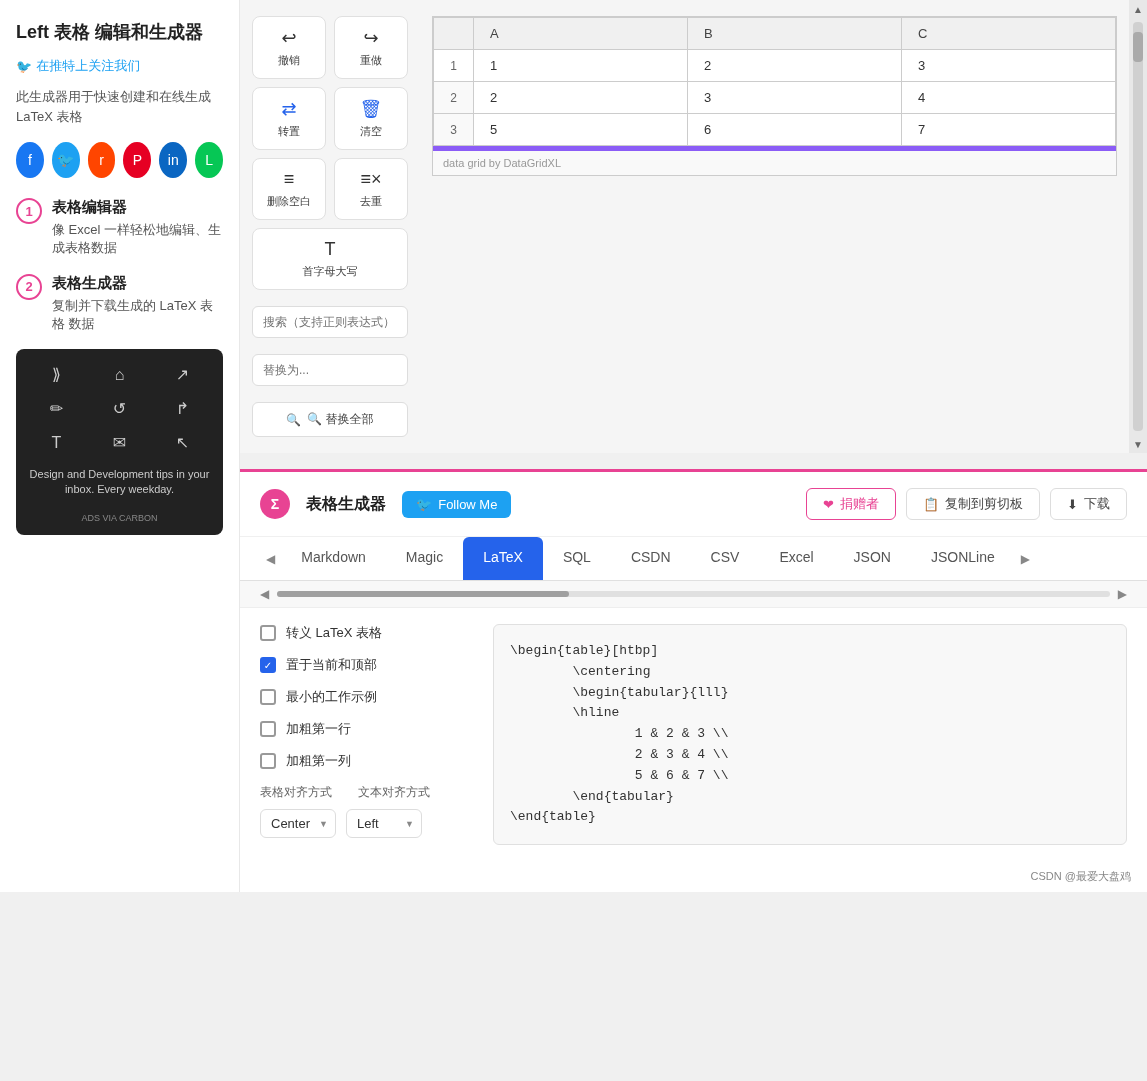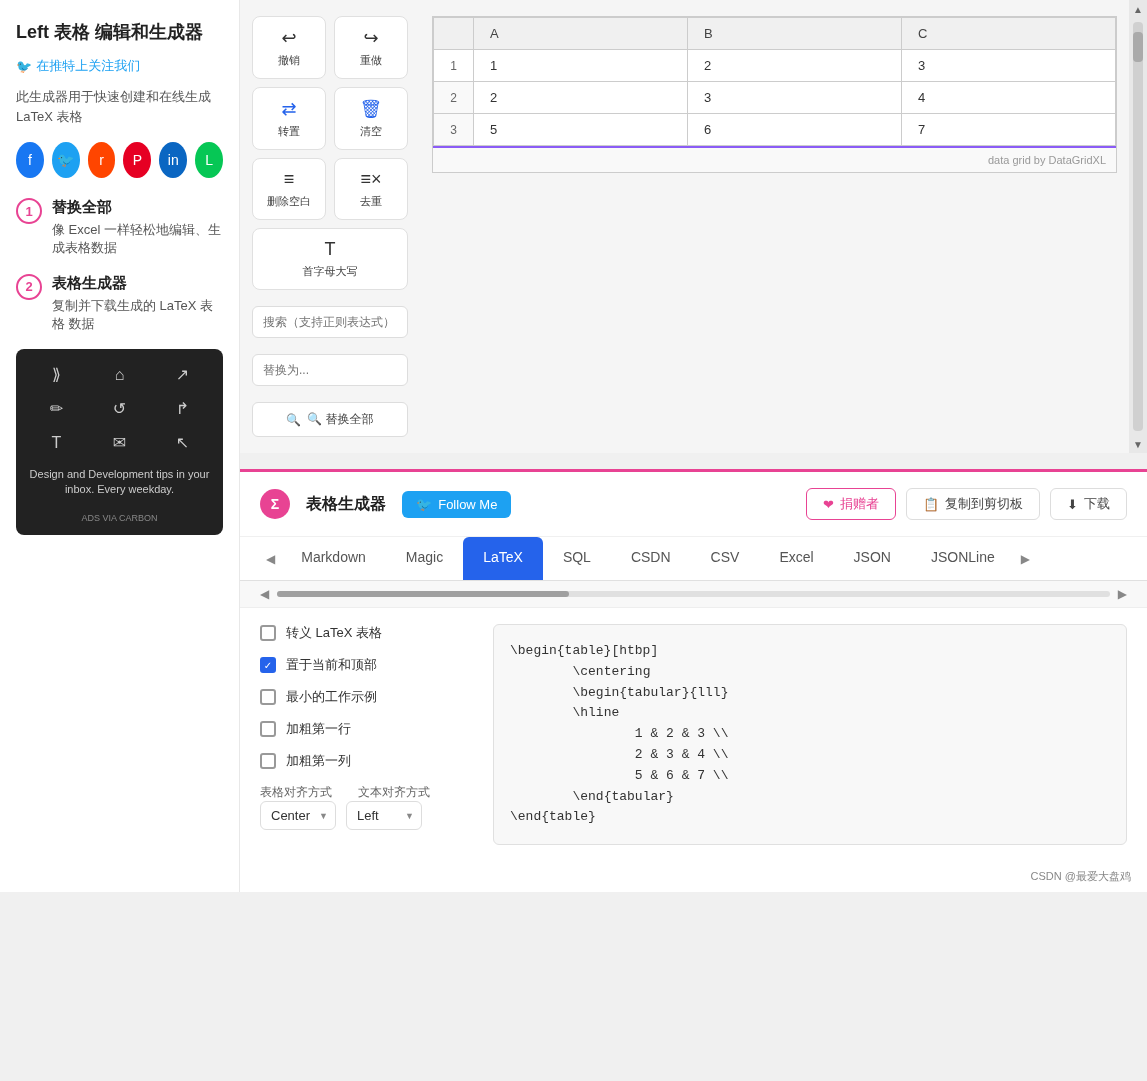--- a/index.html
+++ b/index.html
@@ -280,26 +280,26 @@
       background: #f9f9f9;
       color: #666;
       font-size: 12px;
     }
 
     .data-table tr:first-child td {
       background: #fff;
     }
 
     .grid-footer {
-      text-align: right;
+      text-align: left;
       padding: 6px 10px;
       font-size: 11px;
       color: #999;
       background: #f9f9f9;
-      border-top: 2px solid #8b5cf6;
+      border-top: 5px solid #8b5cf6;
     }
 
     
     .scrollbar-area {
       width: 18px;
       background: #e8e8e8;
       display: flex;
       flex-direction: column;
       align-items: center;
     }
@@ -518,20 +518,21 @@
       font-size: 10px;
     }
 
     .align-section {
       margin-top: 6px;
     }
 
     .align-label {
       font-size: 12px;
       color: #666;
+      margin-bottom: 8px;
       display: flex;
       gap: 16px;
     }
 
     .align-selects {
       display: flex;
       gap: 10px;
     }
 
     .align-select {
@@ -617,21 +618,21 @@
       <div class="social-icon twitter">🐦</div>
       <div class="social-icon reddit">r</div>
       <div class="social-icon pinterest">P</div>
       <div class="social-icon linkedin">in</div>
       <div class="social-icon line">L</div>
     </div>
 
     <div class="feature-item">
       <div class="feature-number">1</div>
       <div>
-        <div class="feature-title">替换全部</div>
+        <div class="feature-title">表格编辑器</div>
         <div class="feature-desc">像 Excel 一样轻松地编辑、生成表格数据</div>
       </div>
     </div>
 
     <div class="feature-item">
       <div class="feature-number">2</div>
       <div>
         <div class="feature-title">表格生成器</div>
         <div class="feature-desc">复制并下载生成的 LaTeX 表格 数据</div>
       </div>

